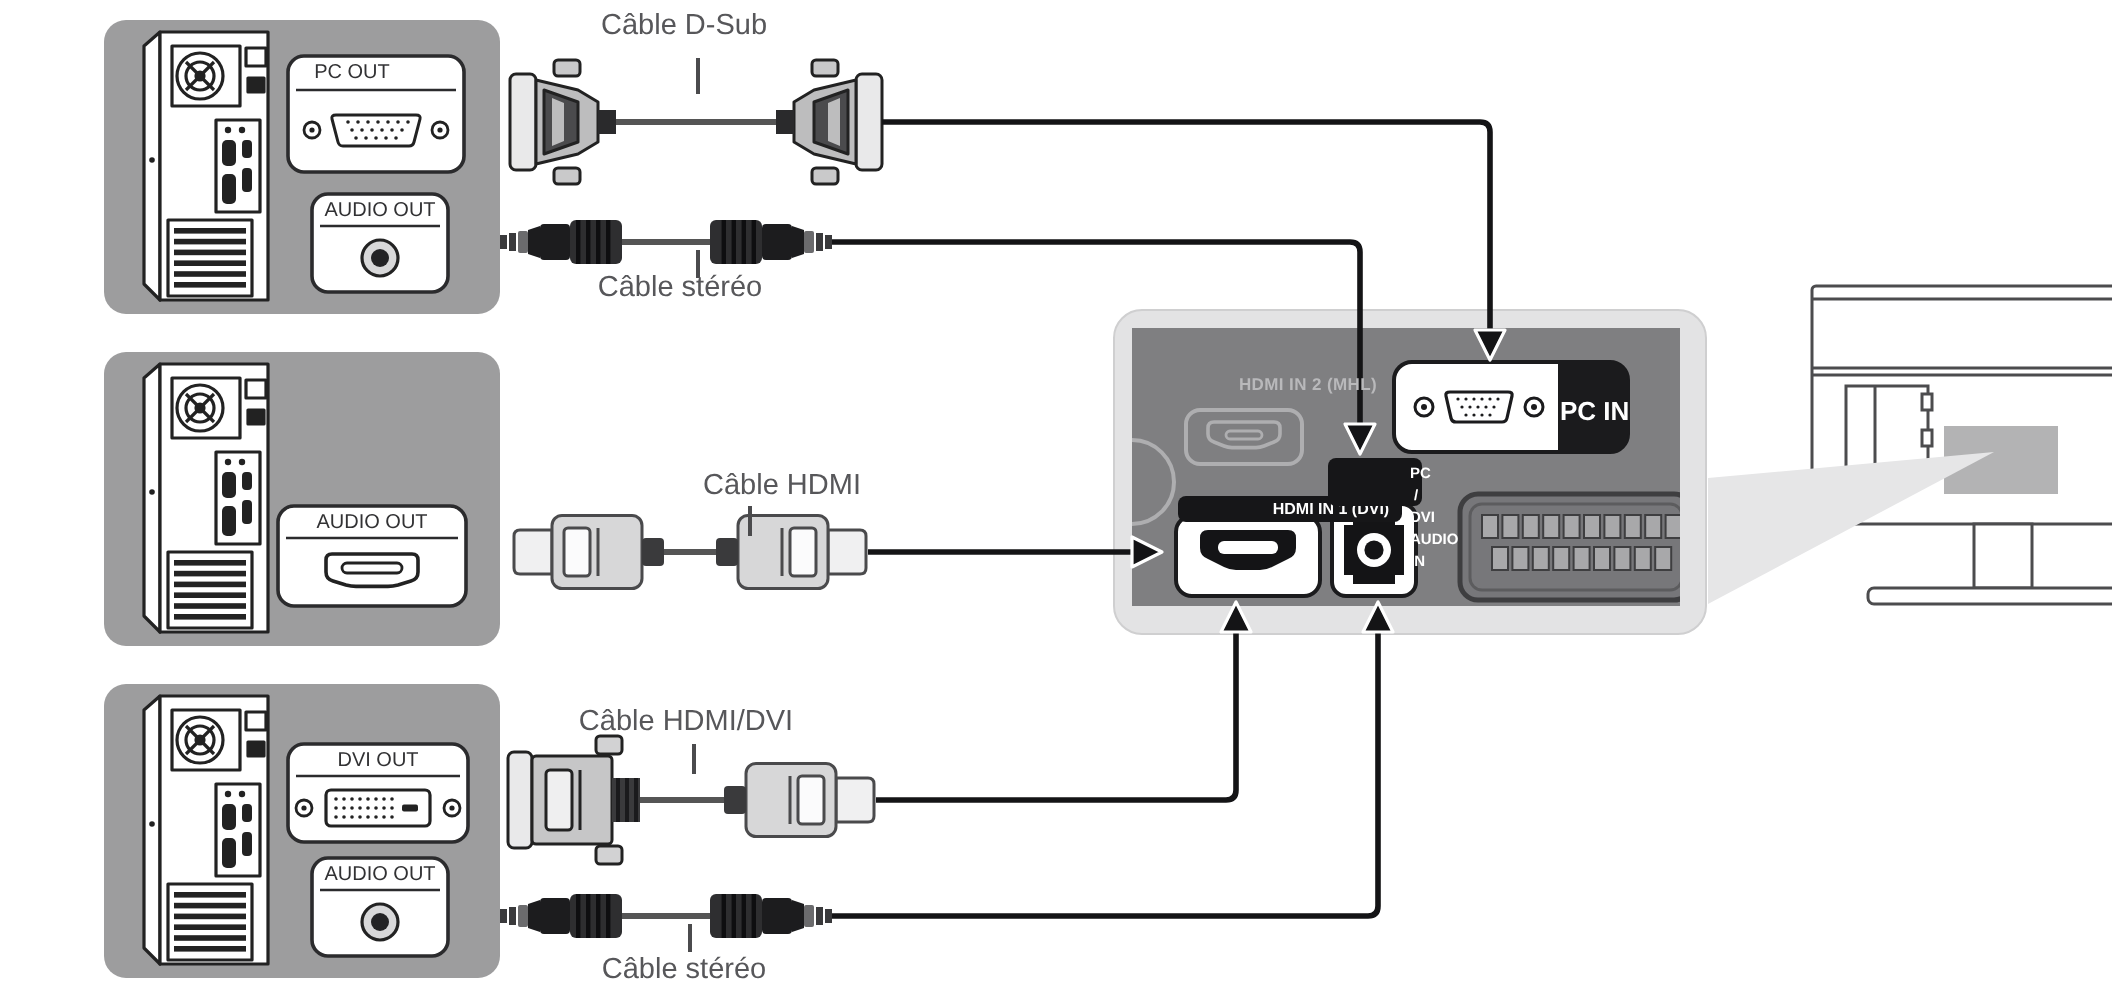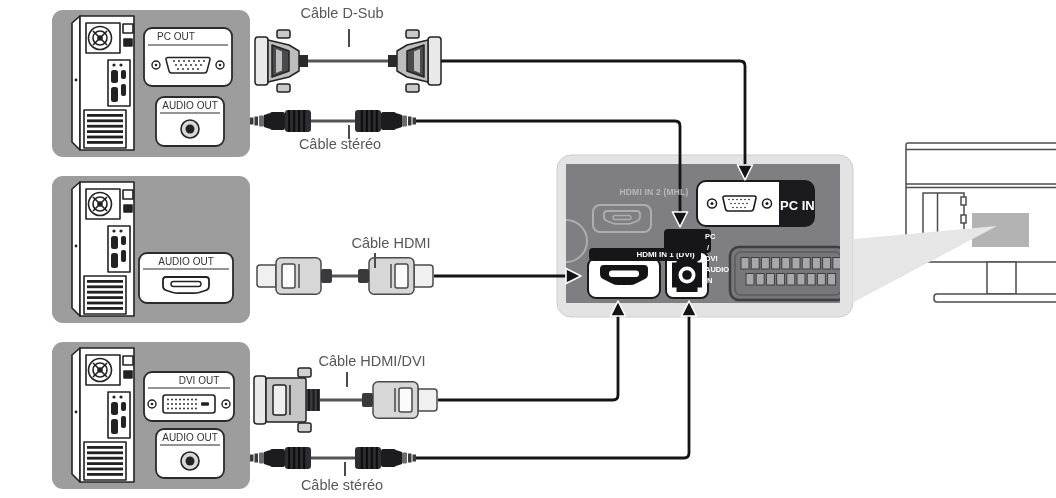--- a/index.html
+++ b/index.html
@@ -344,27 +344,27 @@
       <path d="M537 276 L522 268.5 V283.5 Z"></path>
       <path d="M574 301 L566.5 316 H581.5 Z"></path>
       <path d="M645 301 L637.5 316 H652.5 Z"></path>
     </g>
   </g>
 </svg>
 
 <div class="lbl cable-label" style="left:298px;top:5px;">Câble D-Sub</div>
 <div class="lbl cable-label" style="left:296px;top:136px;">Câble stéréo</div>
 <div class="lbl cable-label" style="left:347px;top:235px;">Câble HDMI</div>
-<div class="lbl cable-label" style="left:328px;top:353px;">Câble HDMI/DVI</div>
+<div class="lbl cable-label" style="left:299px;top:353px;">Câble HDMI/DVI</div>
 <div class="lbl cable-label" style="left:298px;top:477px;">Câble stéréo</div>
 
 <div class="lbl port-title" style="left:100px;top:31px;width:64px;">PC OUT</div>
 <div class="lbl port-title" style="left:112px;top:100px;width:68px;">AUDIO OUT</div>
 <div class="lbl port-title" style="left:95px;top:256px;width:94px;">AUDIO OUT</div>
-<div class="lbl port-title" style="left:100px;top:375px;width:110px;">DVI OUT</div>
+<div class="lbl port-title" style="left:100px;top:375px;width:90px;">DVI OUT</div>
 <div class="lbl port-title" style="left:112px;top:432px;width:68px;">AUDIO OUT</div>
 
 <div class="lbl muted-label" id="hdmi2label">HDMI IN 2 (MHL)</div>
 <div class="lbl onblack" id="pcinlabel">PC IN</div>
 <div class="pill" id="hdmi1pill">HDMI IN 1 (DVI)</div>
 <div class="pill" id="pcdvipill">
       <span style="display:block;">PC / DVI</span>
       <span style="display:block;text-align:center;">AUDIO IN</span>
     </div>
 

